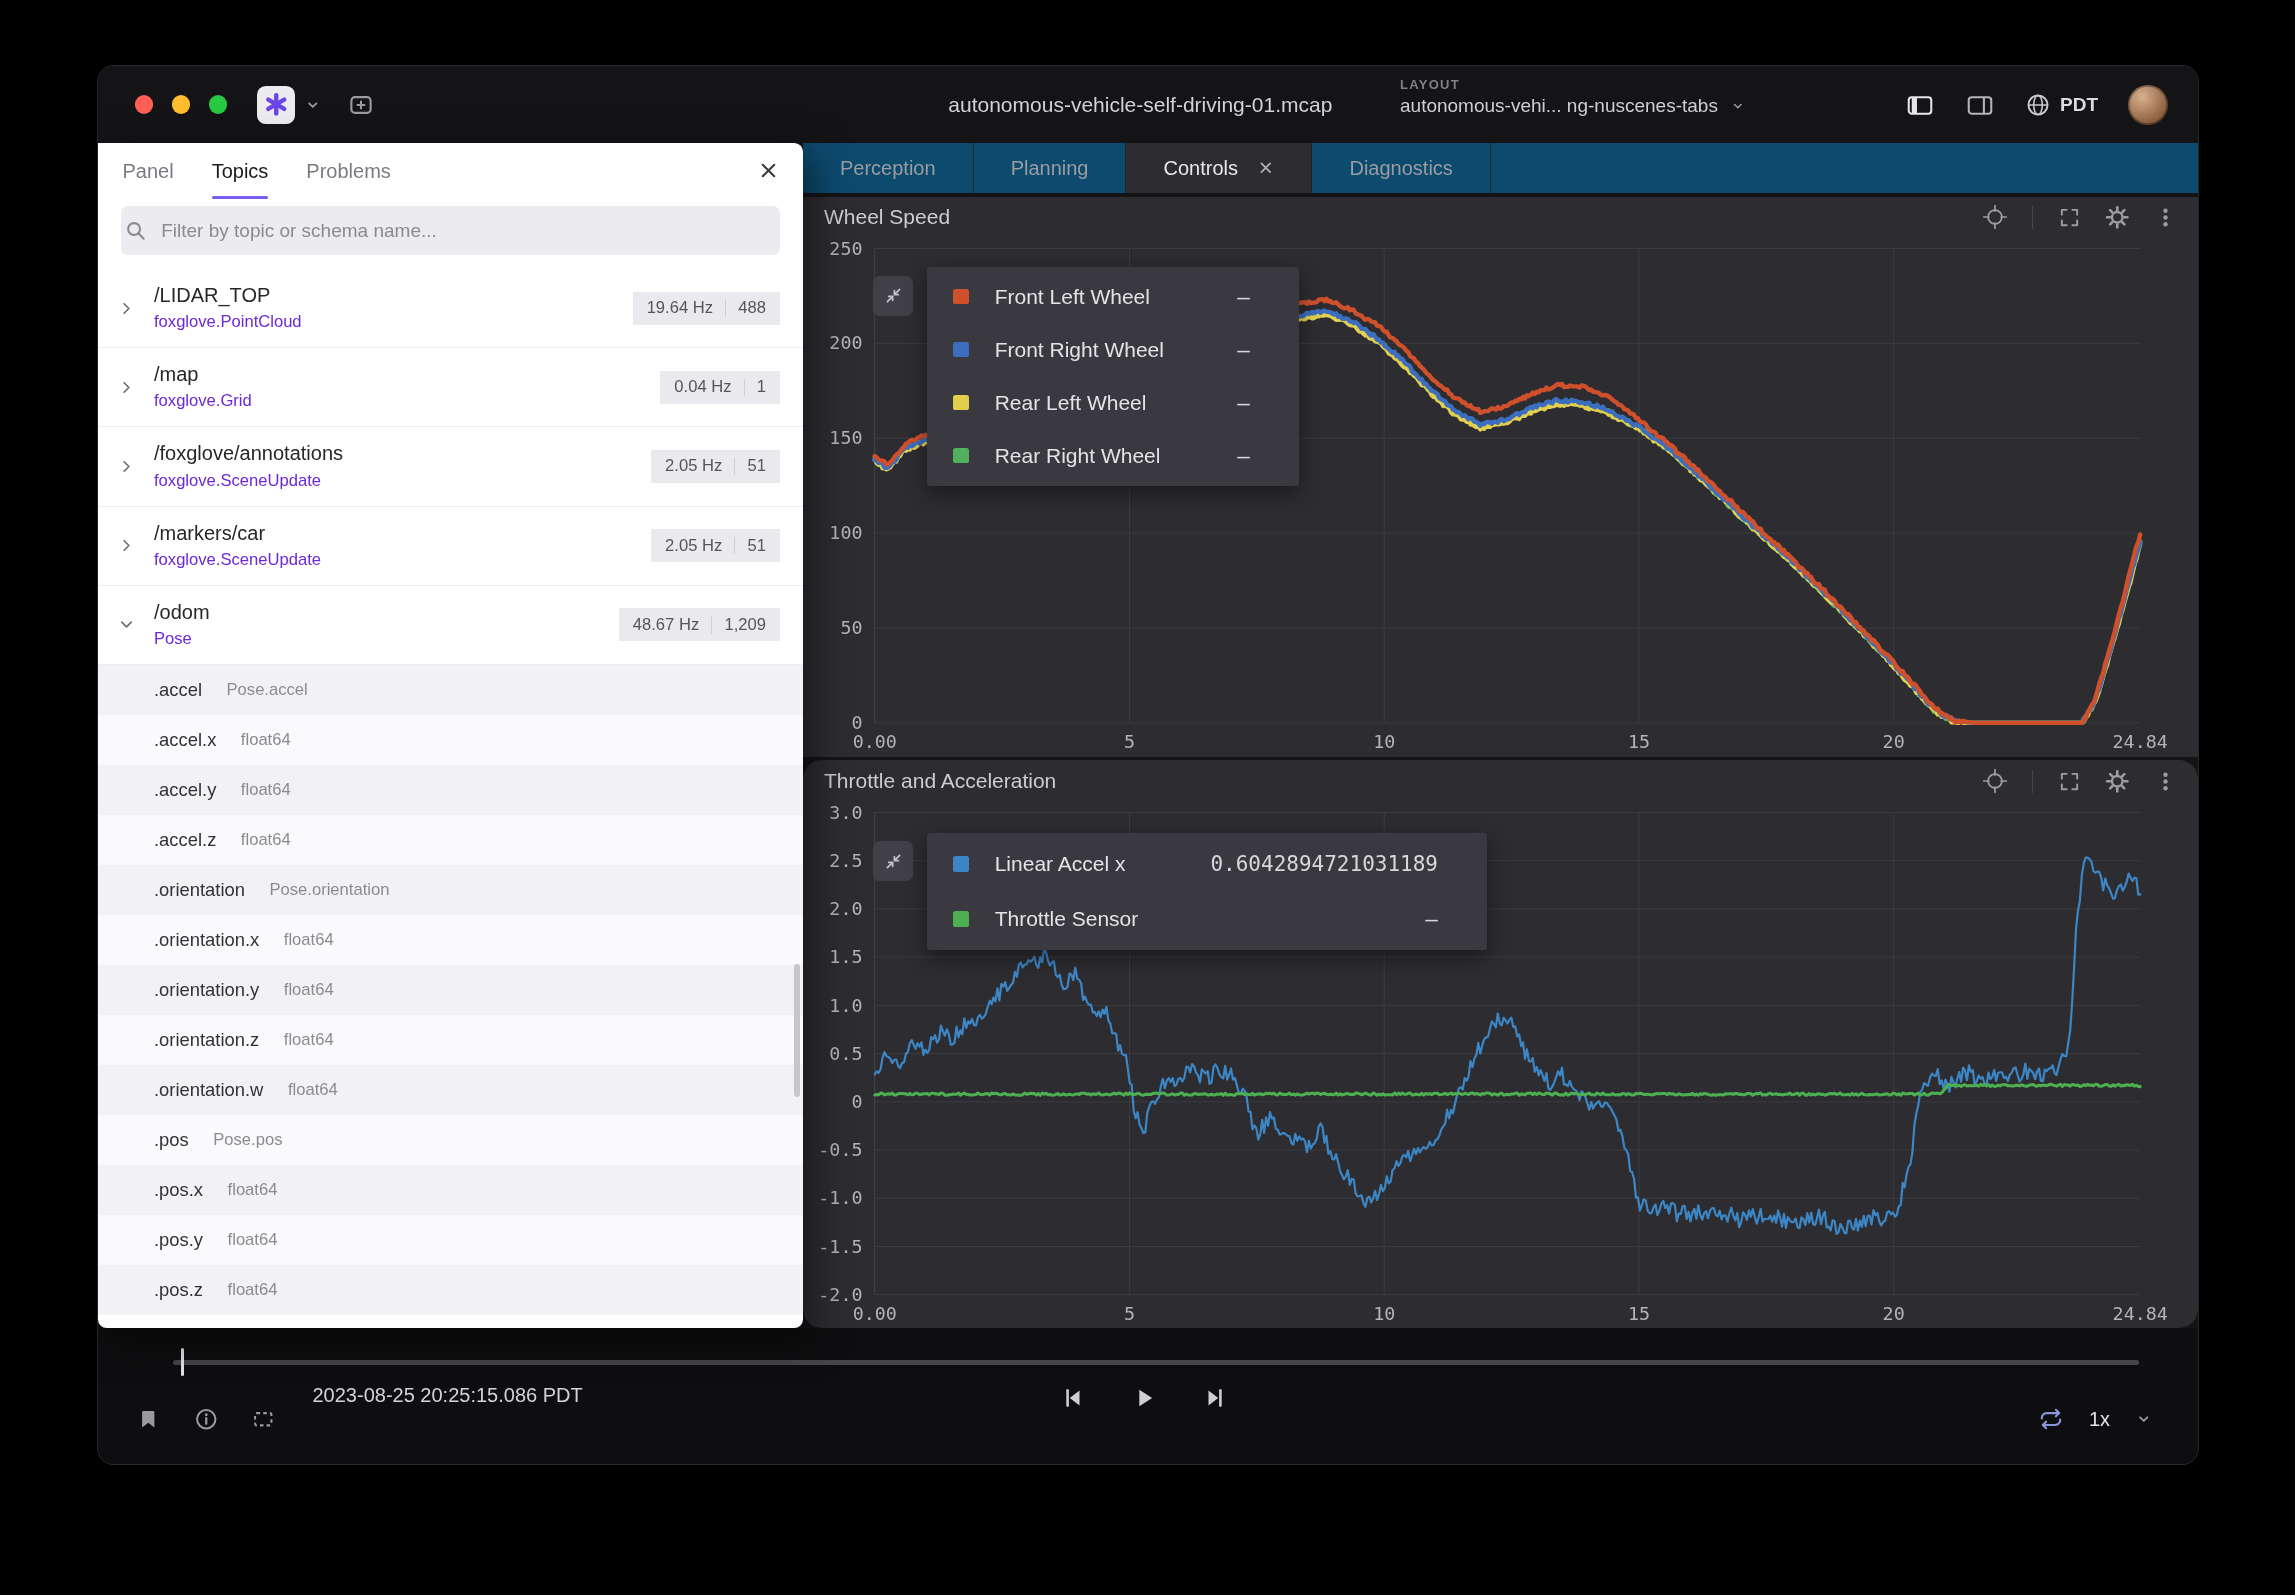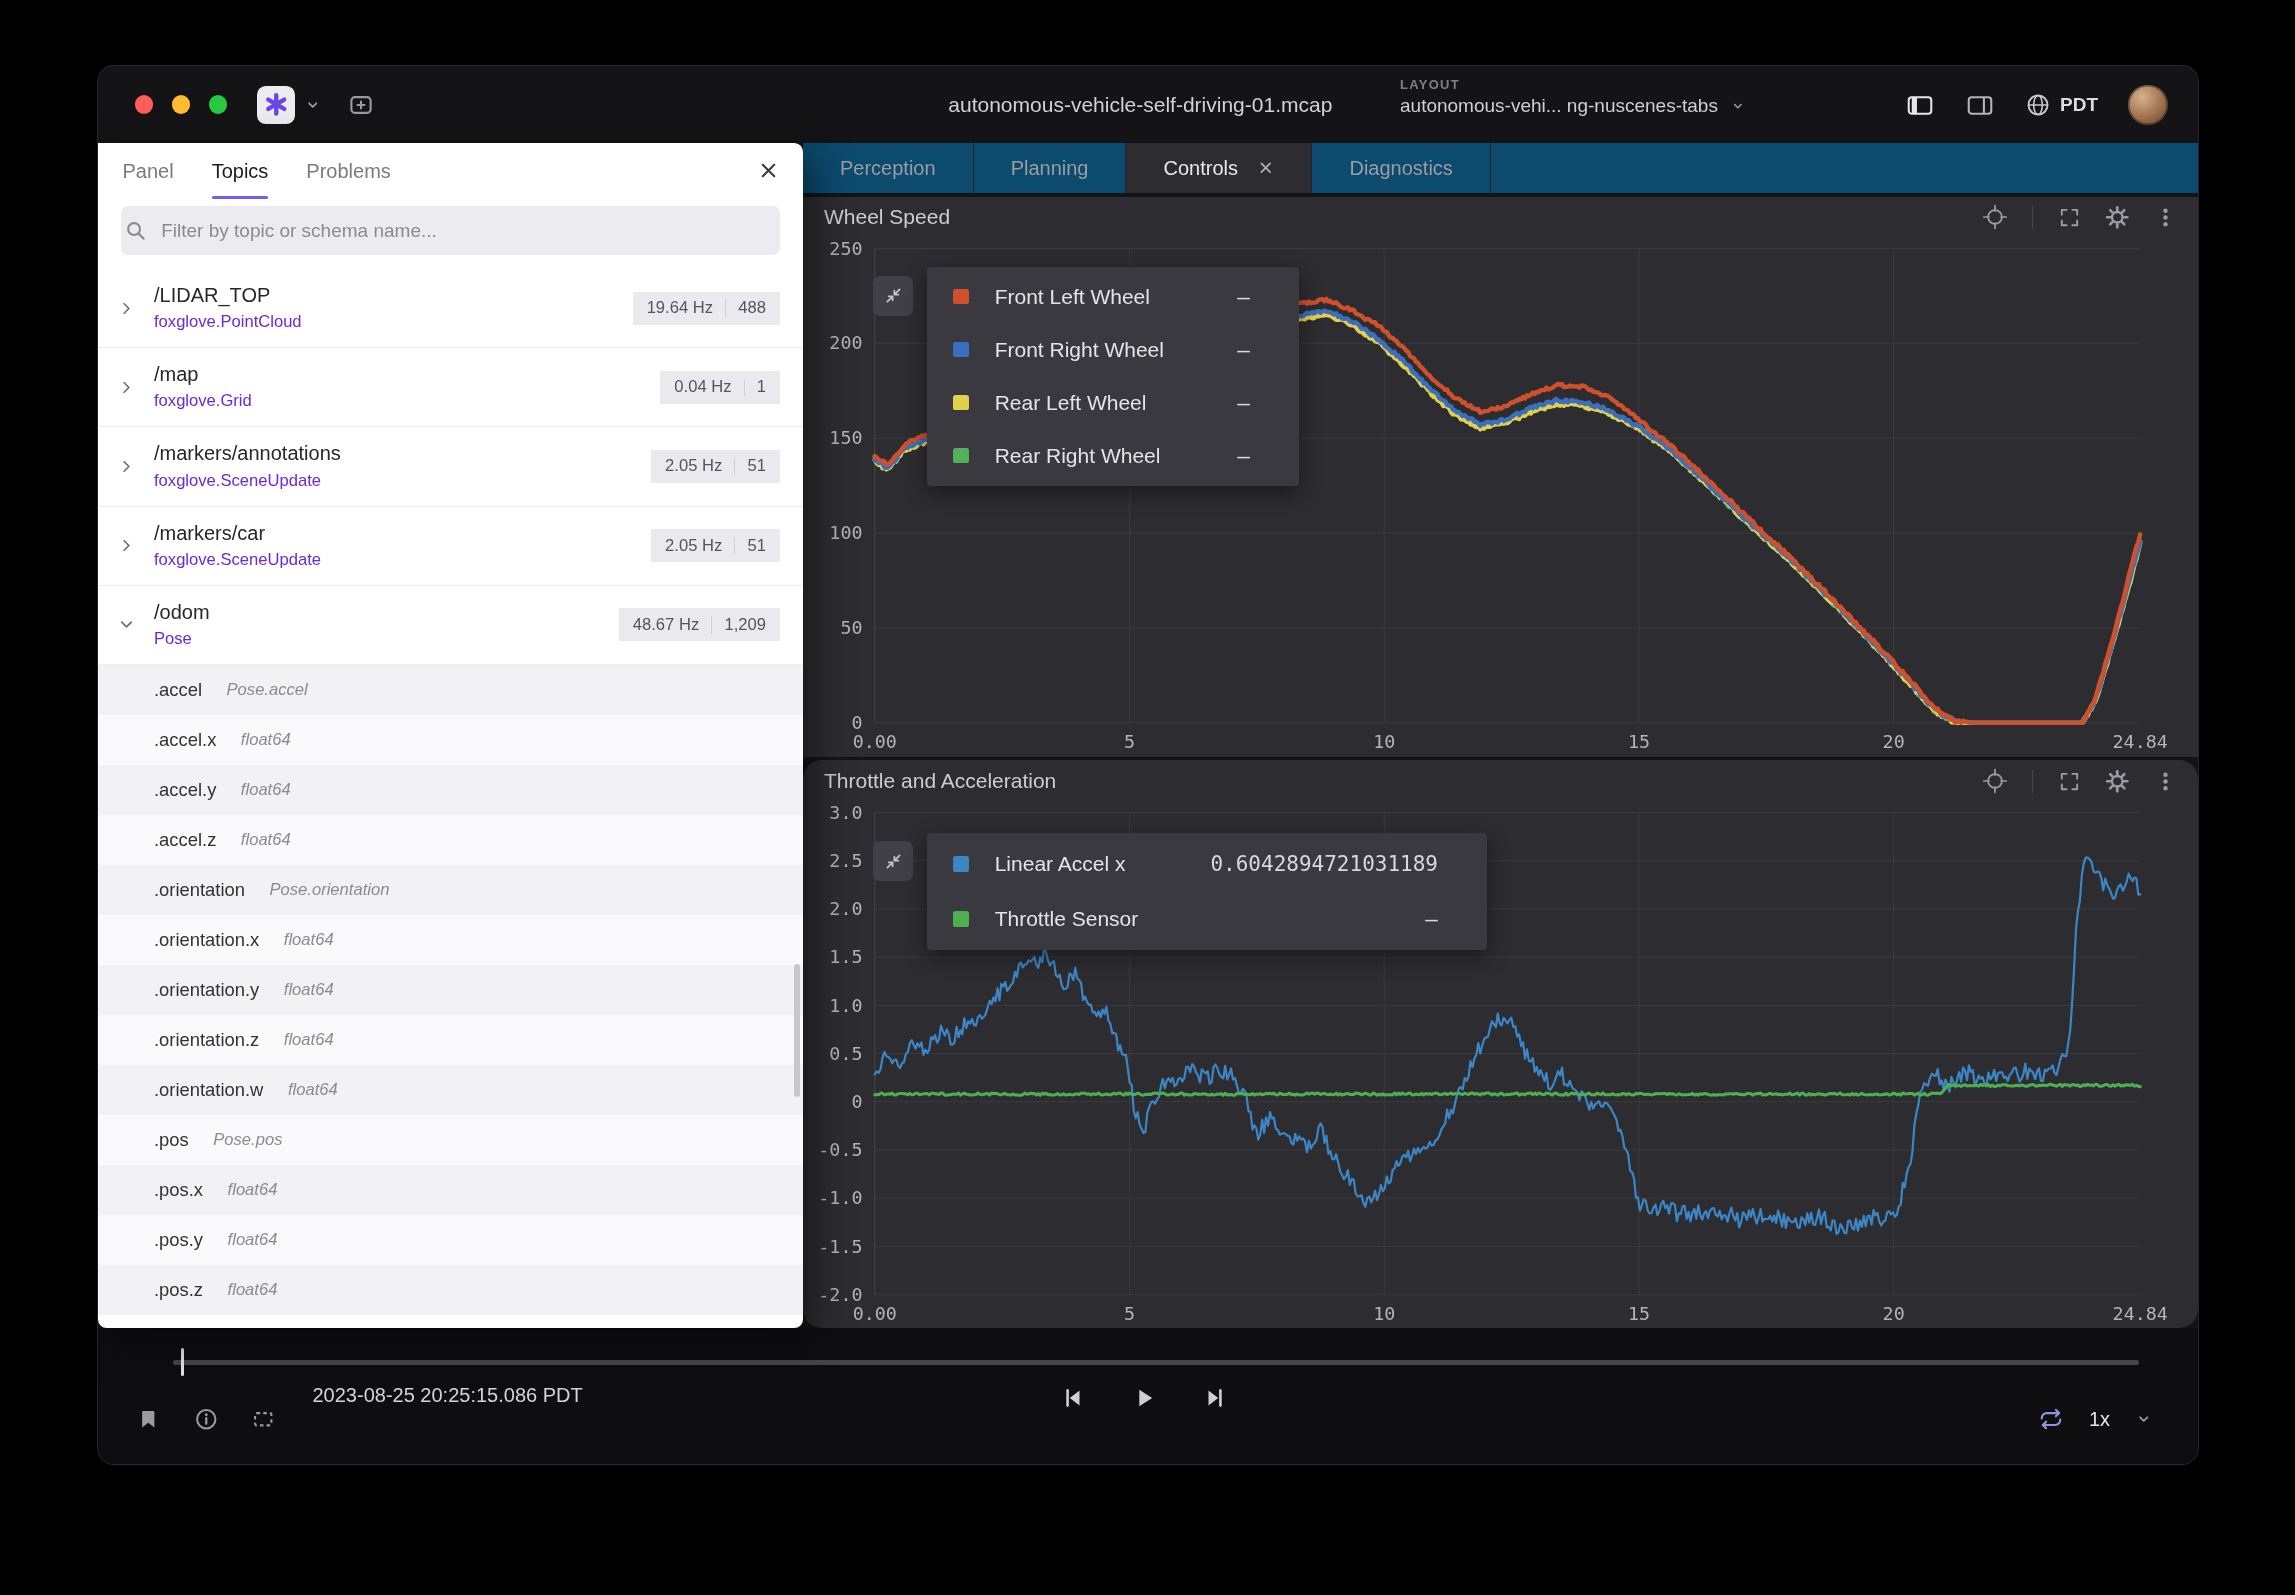--- a/index.html
+++ b/index.html
@@ -80,21 +80,21 @@
   .topic-info{display:flex;flex-direction:column;gap:5.2px;}
   .topic-name{font-size:20px;color:#27272b;}
   .topic-schema{font-size:16.6px;color:#6d28d9;}
   .badge{margin-left:auto;display:flex;align-items:center;background:#e9e9ee;border-radius:0;height:33px;
     padding:0 14px;font-size:16.6px;color:#55555c;gap:12.2px;flex:0 0 auto;}
   .badge-div{width:0.9px;height:17.5px;background:#cfcfd6;}
   .field-row{height:50px;display:flex;align-items:center;padding:0 24.5px 0 56px;gap:24.5px;}
   .field-row:nth-child(odd){background:#f2f2f5;}
   .field-row:nth-child(even){background:#fafafc;}
   .field-name{font-size:18.4px;color:#323236;}
-  .field-type{font-size:16.6px;color:#8a8a90;font-style:italic;}
+  .field-type{font-size:16.6px;color:#8a8a90;}
   .panel-scrollbar{position:absolute;right:2.6px;top:695px;width:6.1px;height:133px;border-radius:3.5px;background:#c6c6cc;z-index:6;}
 
   
   .playback{height:136px;flex:0 0 auto;background:#0e0e10;position:relative;}
   .scrub-track{position:absolute;left:75px;right:59px;top:31.5px;height:5.2px;border-radius:2.6px;background:#46464a;}
   .playhead{position:absolute;top:-11.4px;width:3.5px;height:28px;border-radius:1.7px;background:#e4e4e8;}
   .controls-row{position:absolute;left:0;right:8px;top:56px;height:70px;display:flex;padding:0 38px;color:#9a9a9e;}
   .pb-left{display:flex;align-items:center;gap:33px;}
   .timestamp{margin-left:37px;font-size:20px;color:#d4d4d7;}
   .transport{position:absolute;left:50%;transform:translateX(-50%);display:flex;align-items:center;gap:44px;color:#cfcfd3;}
@@ -484,21 +484,21 @@
               </span>
             </div>
 
             <div class="topic-row">
               <span class="chev">
                 <svg width="19" height="19" viewBox="0 0 24 24">
                   <path d="M9 6l6 6-6 6" fill="none" stroke="currentColor" stroke-width="2.2" stroke-linecap="round" stroke-linejoin="round"></path>
                 </svg>
               </span>
               <span class="topic-info">
-                <span class="topic-name">/markers/annotations</span>
+                <span class="topic-name">/foxglove/annotations</span>
                 <span class="topic-schema">foxglove.SceneUpdate</span>
               </span>
               <span class="badge">
                 <span>2.05 Hz</span>
                 <span class="badge-div"></span>
                 <span>51</span>
               </span>
             </div>
 
             <div class="topic-row">

